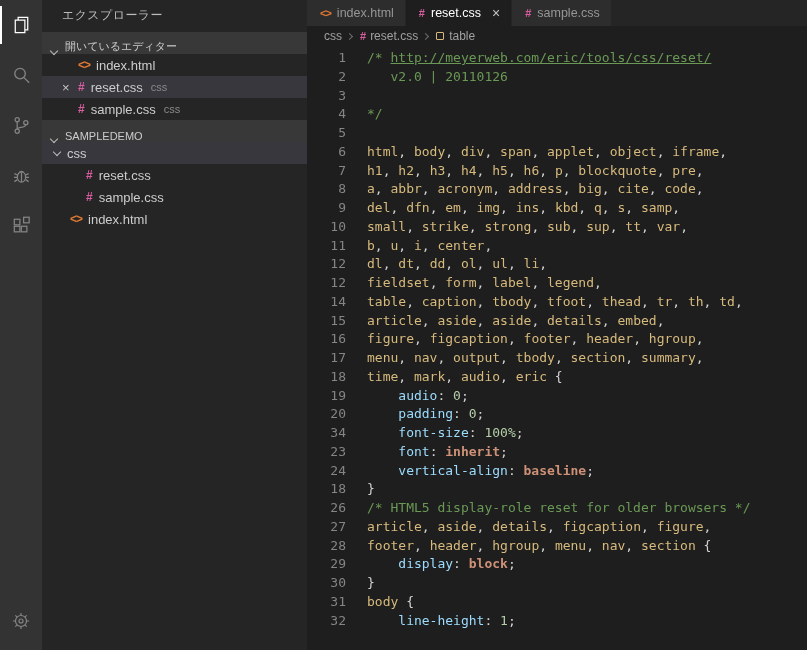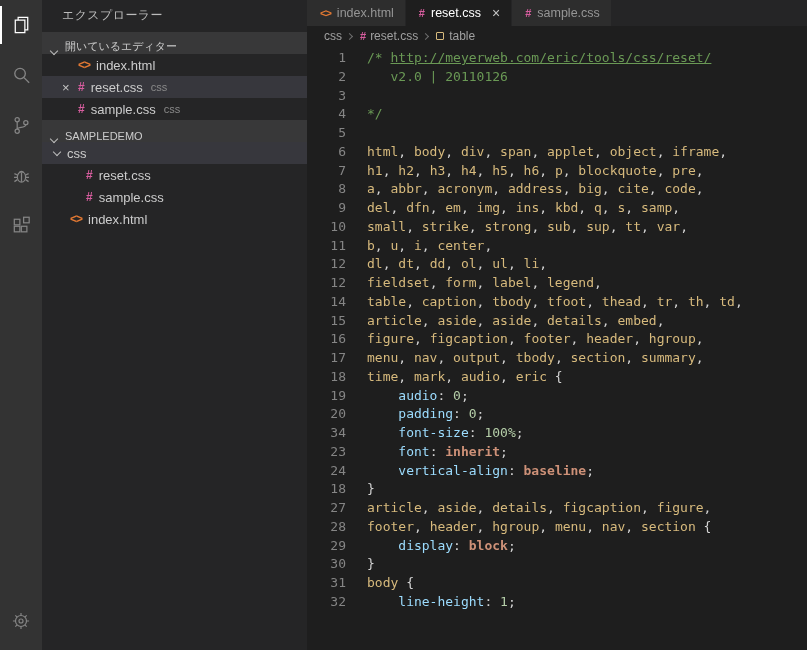--- a/index.html
+++ b/index.html
@@ -335,20 +335,24 @@
         </div>
         <div class="line">
           <div class="ln">24</div>
           <div class="lc"><span class="tk-p">    </span><span class="tk-pr">vertical-align</span><span class="tk-p">: </span><span class="tk-v">baseline</span><span class="tk-p">;</span></div>
         </div>
         <div class="line">
           <div class="ln">18</div>
           <div class="lc"><span class="tk-p">}</span></div>
         </div>
         <div class="line">
+          <div class="ln">26</div>
+          <div class="lc"><span class="tk-c">/* HTML5 display-role reset for older browsers */</span></div>
+        </div>
+        <div class="line">
           <div class="ln">27</div>
           <div class="lc"><span class="tk-s">article</span><span class="tk-p">, </span><span class="tk-s">aside</span><span class="tk-p">, </span><span class="tk-s">details</span><span class="tk-p">, </span><span class="tk-s">figcaption</span><span class="tk-p">, </span><span class="tk-s">figure</span><span class="tk-p">,</span></div>
         </div>
         <div class="line">
           <div class="ln">28</div>
           <div class="lc"><span class="tk-s">footer</span><span class="tk-p">, </span><span class="tk-s">header</span><span class="tk-p">, </span><span class="tk-s">hgroup</span><span class="tk-p">, </span><span class="tk-s">menu</span><span class="tk-p">, </span><span class="tk-s">nav</span><span class="tk-p">, </span><span class="tk-s">section</span><span class="tk-p"> {</span></div>
         </div>
         <div class="line">
           <div class="ln">29</div>
           <div class="lc"><span class="tk-p">    </span><span class="tk-pr">display</span><span class="tk-p">: </span><span class="tk-v">block</span><span class="tk-p">;</span></div>

